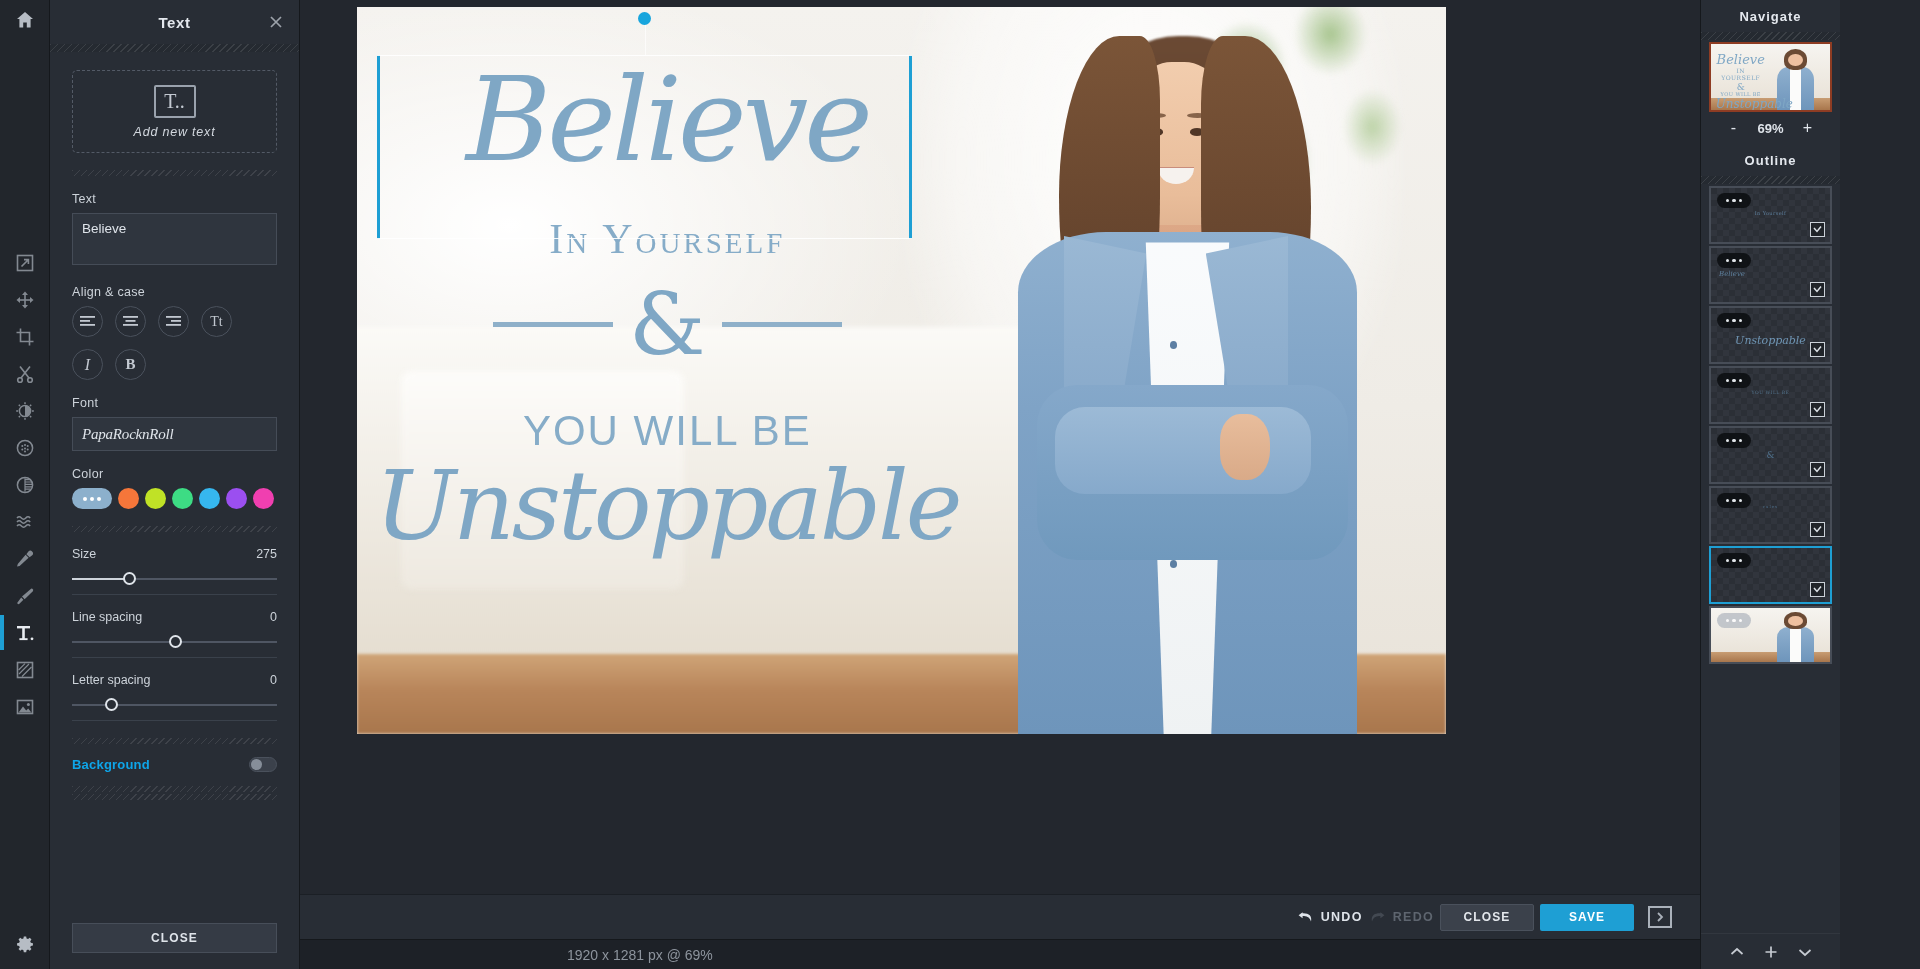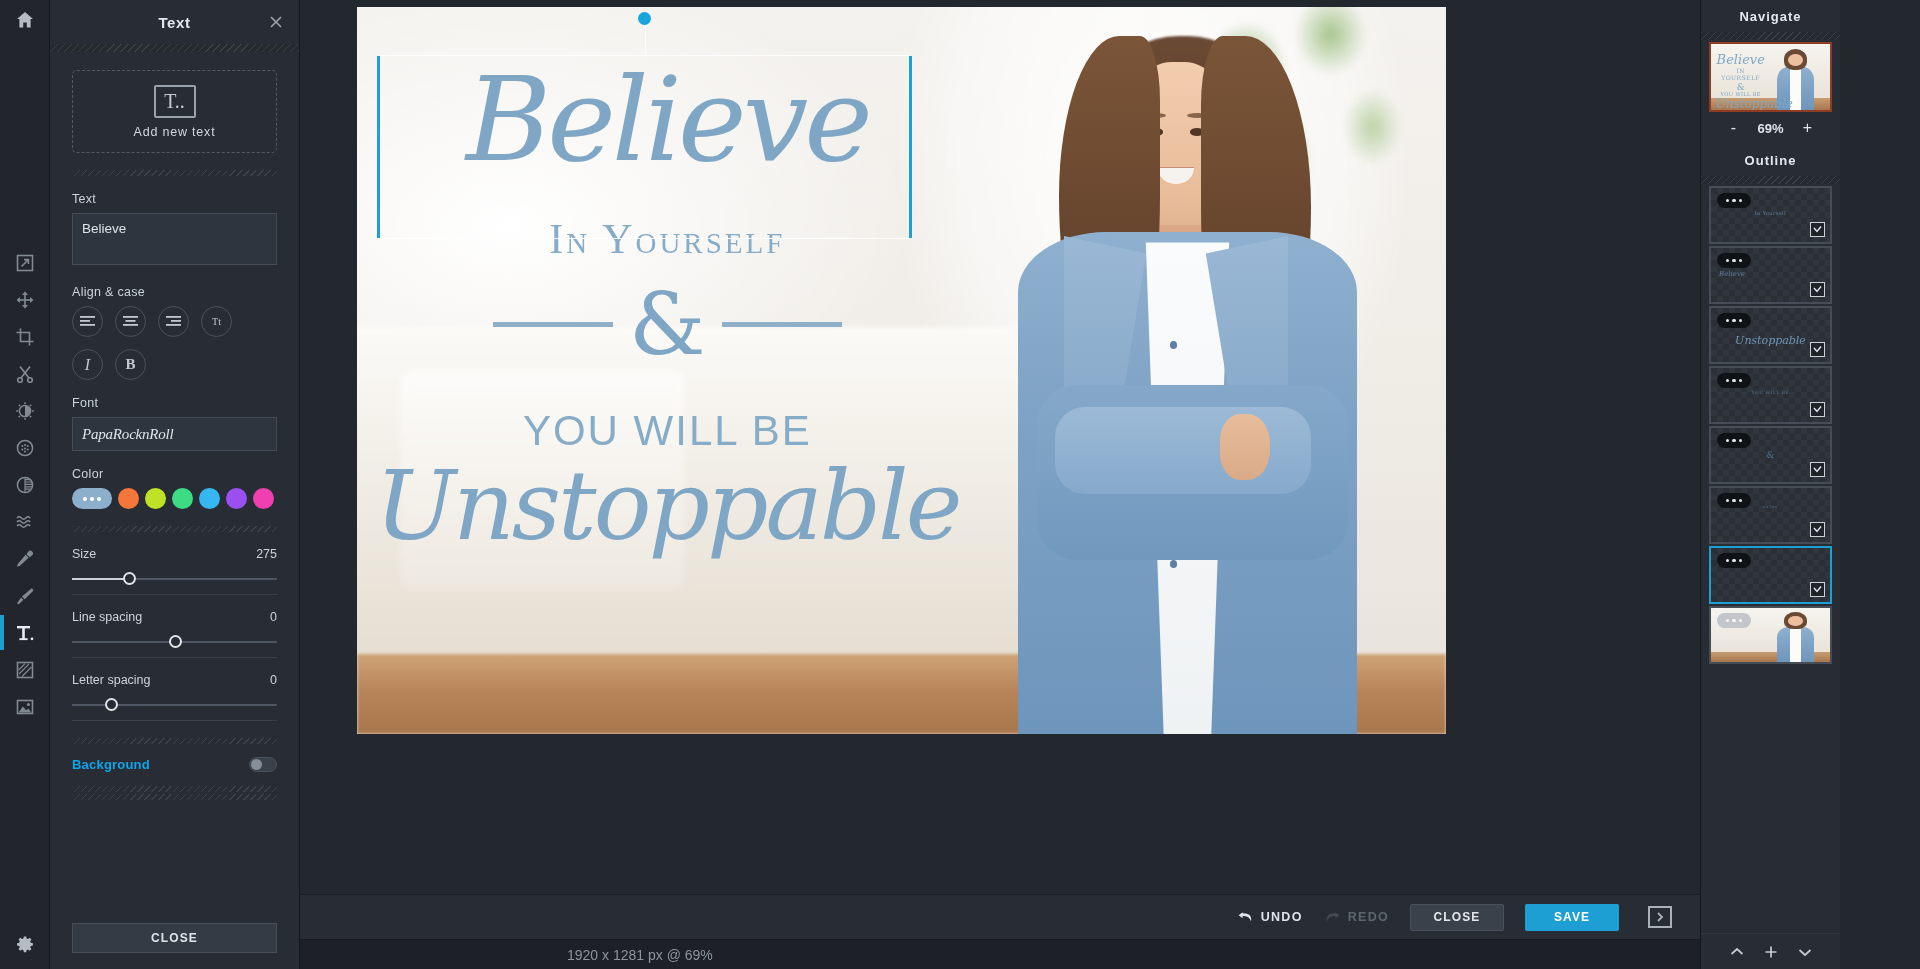--- a/index.html
+++ b/index.html
@@ -54,41 +54,41 @@
   .addnew {
     margin-top: 18px; height: 83px; border: 1px dashed #535a66; border-radius: 5px;
     display: flex; flex-direction: column; align-items: center; justify-content: center; gap: 7px;
     cursor: pointer;
   }
   .addnew .tbox {
     width: 42px; height: 33px; border: 2px solid #9aa2ad; border-radius: 2px;
     display: flex; align-items: center; justify-content: center;
     font-family: "Liberation Serif", serif; font-size: 20px; color: #c3c9d1; line-height: 1;
   }
-  .addnew .lbl { font-size: 12.5px; color: #d3d8df; letter-spacing: .8px; }
+  .addnew .lbl { font-size: 12.5px; color: #d3d8df; letter-spacing: .8px; font-style: italic; }
 
   .sectionline { margin: 17px 0 0; height: 6px;
     background-image: repeating-linear-gradient(135deg, rgba(255,255,255,.10) 0 1px, transparent 1px 5px); }
 
   .fieldlabel { font-size: 12.5px; color: #cdd3da; margin: 16px 0 7px; letter-spacing: .3px; }
   .textarea {
     width: 100%; height: 52px; background: #2f353e; border: 1px solid #454c57;
     color: #dfe4ea; font-size: 13.5px; padding: 7px 9px; resize: none;
     font-family: "Liberation Sans", sans-serif; outline: none;
   }
 
   .btnrow { display: flex; gap: 12px; margin-top: 3px; }
   .rbtn {
     width: 31px; height: 31px; border-radius: 50%; border: 1px solid #4a515c;
     display: flex; align-items: center; justify-content: center; cursor: pointer; background: transparent;
     color: #c2c8d0;
   }
   .rbtn .ital { font-family: "Liberation Serif", serif; font-style: italic; font-size: 16px; }
   .rbtn .bold { font-family: "Liberation Serif", serif; font-weight: bold; font-size: 15px; }
-  .rbtn .tt { font-family: "Liberation Serif", serif; font-size: 10px; }
+  .rbtn .tt { font-family: "Liberation Serif", serif; font-size: 14px; }
 
   .fontbox {
     width: 100%; height: 30px; background: #2f353e; border: 1px solid #454c57;
     display: flex; align-items: center; padding: 16px 9px; cursor: pointer;
   }
   .fontname { font-family: "Liberation Serif", serif; font-style: italic; font-size: 15px; color: #dfe4ea; letter-spacing: -.2px; }
 
   .colors { display: flex; align-items: center; gap: 6px; margin-top: 3px; }
   .sw { width: 21px; height: 21px; border-radius: 50%; cursor: pointer; flex: 0 0 auto; }
   .sw.sel {
@@ -294,21 +294,21 @@
   .selbox .rotline { position: absolute; left: 50%; top: -30px; width: 1px; height: 30px; background: rgba(255,255,255,.65); }
 
   .statusbar {
     position: absolute; left: 0; right: 0; bottom: 0; height: 30px; background: #1d2127;
     display: flex; align-items: center; border-top: 1px solid #15181c;
   }
   .statusbar .txt { font-size: 14px; color: #8d949d; padding-left: 267px; }
 
   .bottombar {
     position: absolute; left: 0; right: 0; bottom: 30px; height: 45px; background: #282d35;
-    display: flex; align-items: center; justify-content: flex-end; gap: 21px; padding-right: 28px;
+    display: flex; align-items: center; justify-content: flex-end; gap: 6px; padding-right: 28px;
     border-top: 1px solid #1b1f25;
   }
   .hbtn { display: flex; align-items: center; gap: 7px; cursor: pointer; }
   .hbtn .t { font-size: 12.5px; font-weight: bold; letter-spacing: 1.3px; color: #dfe4ea; }
   .hbtn.disabled .t { color: #5e656f; }
   .hbtn.disabled svg { opacity: .42; }
   .pbtn {
     height: 27px; min-width: 94px; display: flex; align-items: center; justify-content: center;
     font-size: 12px; font-weight: bold; letter-spacing: 1.1px; cursor: pointer; border-radius: 2px;
   }

